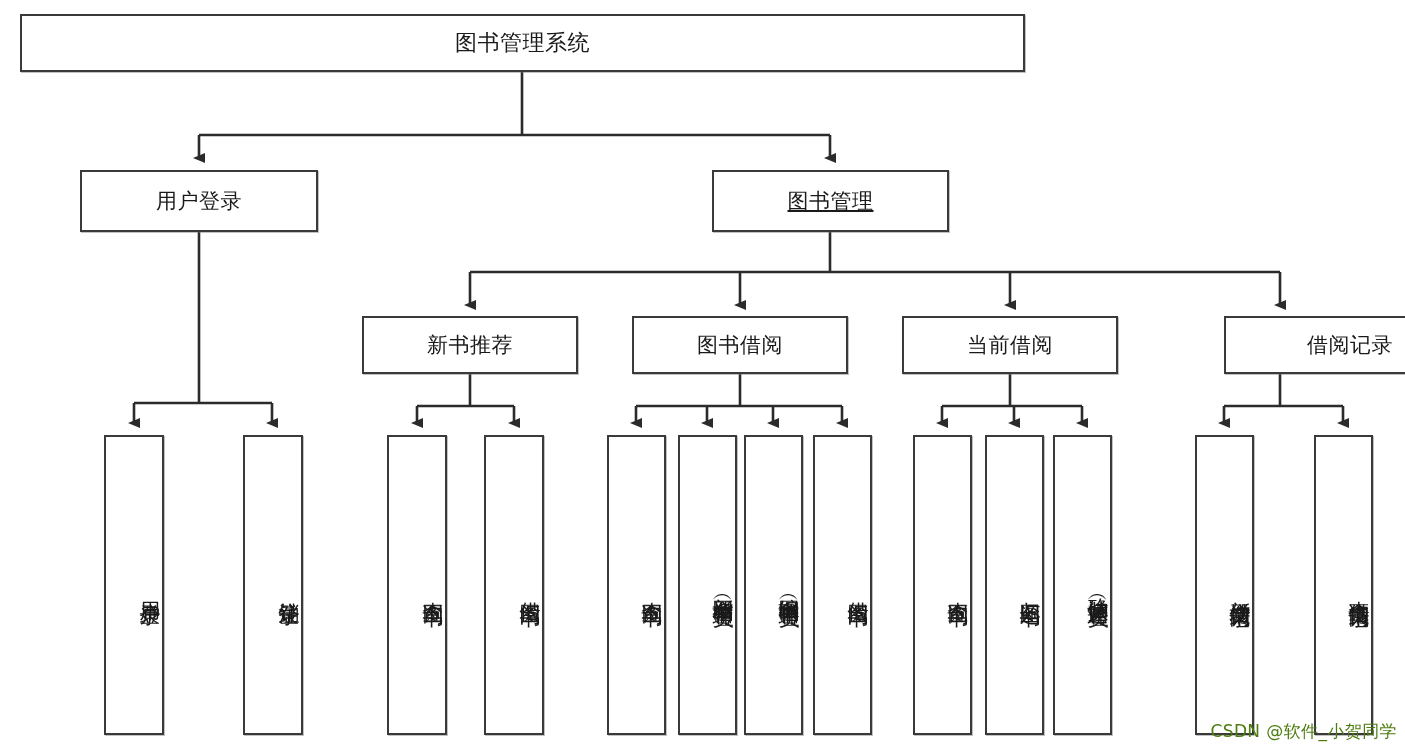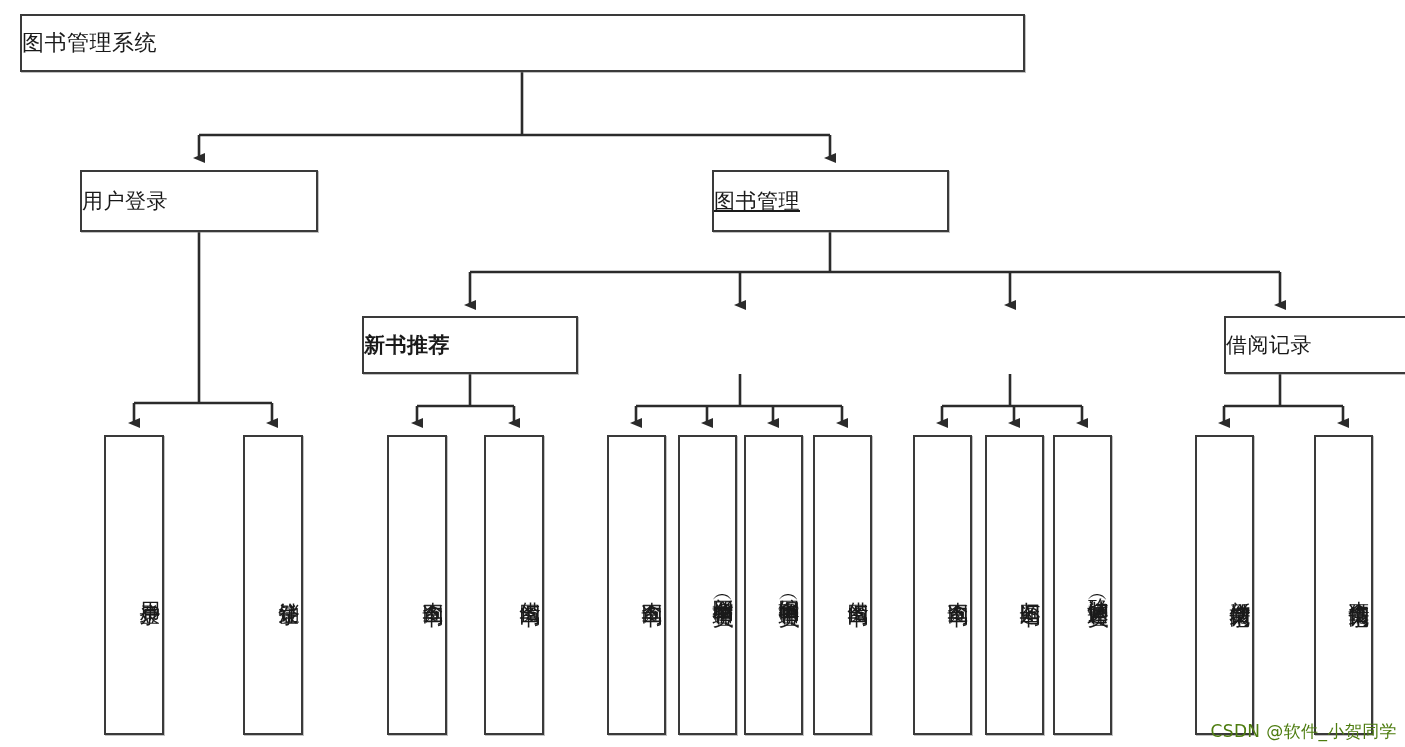--- a/index.html
+++ b/index.html
@@ -27,20 +27,21 @@
     height: 747px;
     pointer-events: none;
   }
   .node {
     position: absolute;
     box-sizing: border-box;
     background: #ffffff;
     border: 2px solid #3a3a3a;
     display: flex;
     align-items: center;
+    justify-content: center;
     color: #1a1a1a;
     box-shadow: 1px 1px 0 rgba(120,120,120,0.45);
   }
   .node.horiz {
     font-size: 21px;
     letter-spacing: 0.5px;
   }
   .node.vert {
     writing-mode: vertical-rl;
     text-orientation: upright;
@@ -131,25 +132,31 @@
   </div>
 
   <div class="node horiz" style="left:80px; top:170px; width:238px; height:62px;">
     <span>用户登录</span>
   </div>
 
   <div class="node horiz" style="left:712px; top:170px; width:237px; height:62px;text-decoration:underline;">
     <span>图书管理</span>
   </div>
 
-  <div class="node horiz" style="left:362px; top:316px; width:216px; height:58px;font-weight:bold;">
+  <div class="node horiz" style="left:362px; top:316px; width:216px; height:58px;">
     <span>新书推荐</span>
   </div>
 
-
+  <div class="node horiz" style="left:632px; top:316px; width:216px; height:58px;">
+    <span>图书借阅</span>
+  </div>
+
+  <div class="node horiz" style="left:902px; top:316px; width:216px; height:58px;">
+    <span>当前借阅</span>
+  </div>
 
   <div class="node horiz" style="left:1224px; top:316px; width:252px; height:58px;">
     <span>借阅记录</span>
   </div>
 
   <div class="node vert" style="left:104px; top:435px; width:60px; height:300px;">
     <span class="vlabel">用户登录</span>
   </div>
   <div class="node vert" style="left:243px; top:435px; width:60px; height:300px;">
     <span class="vlabel">注销登录</span>

